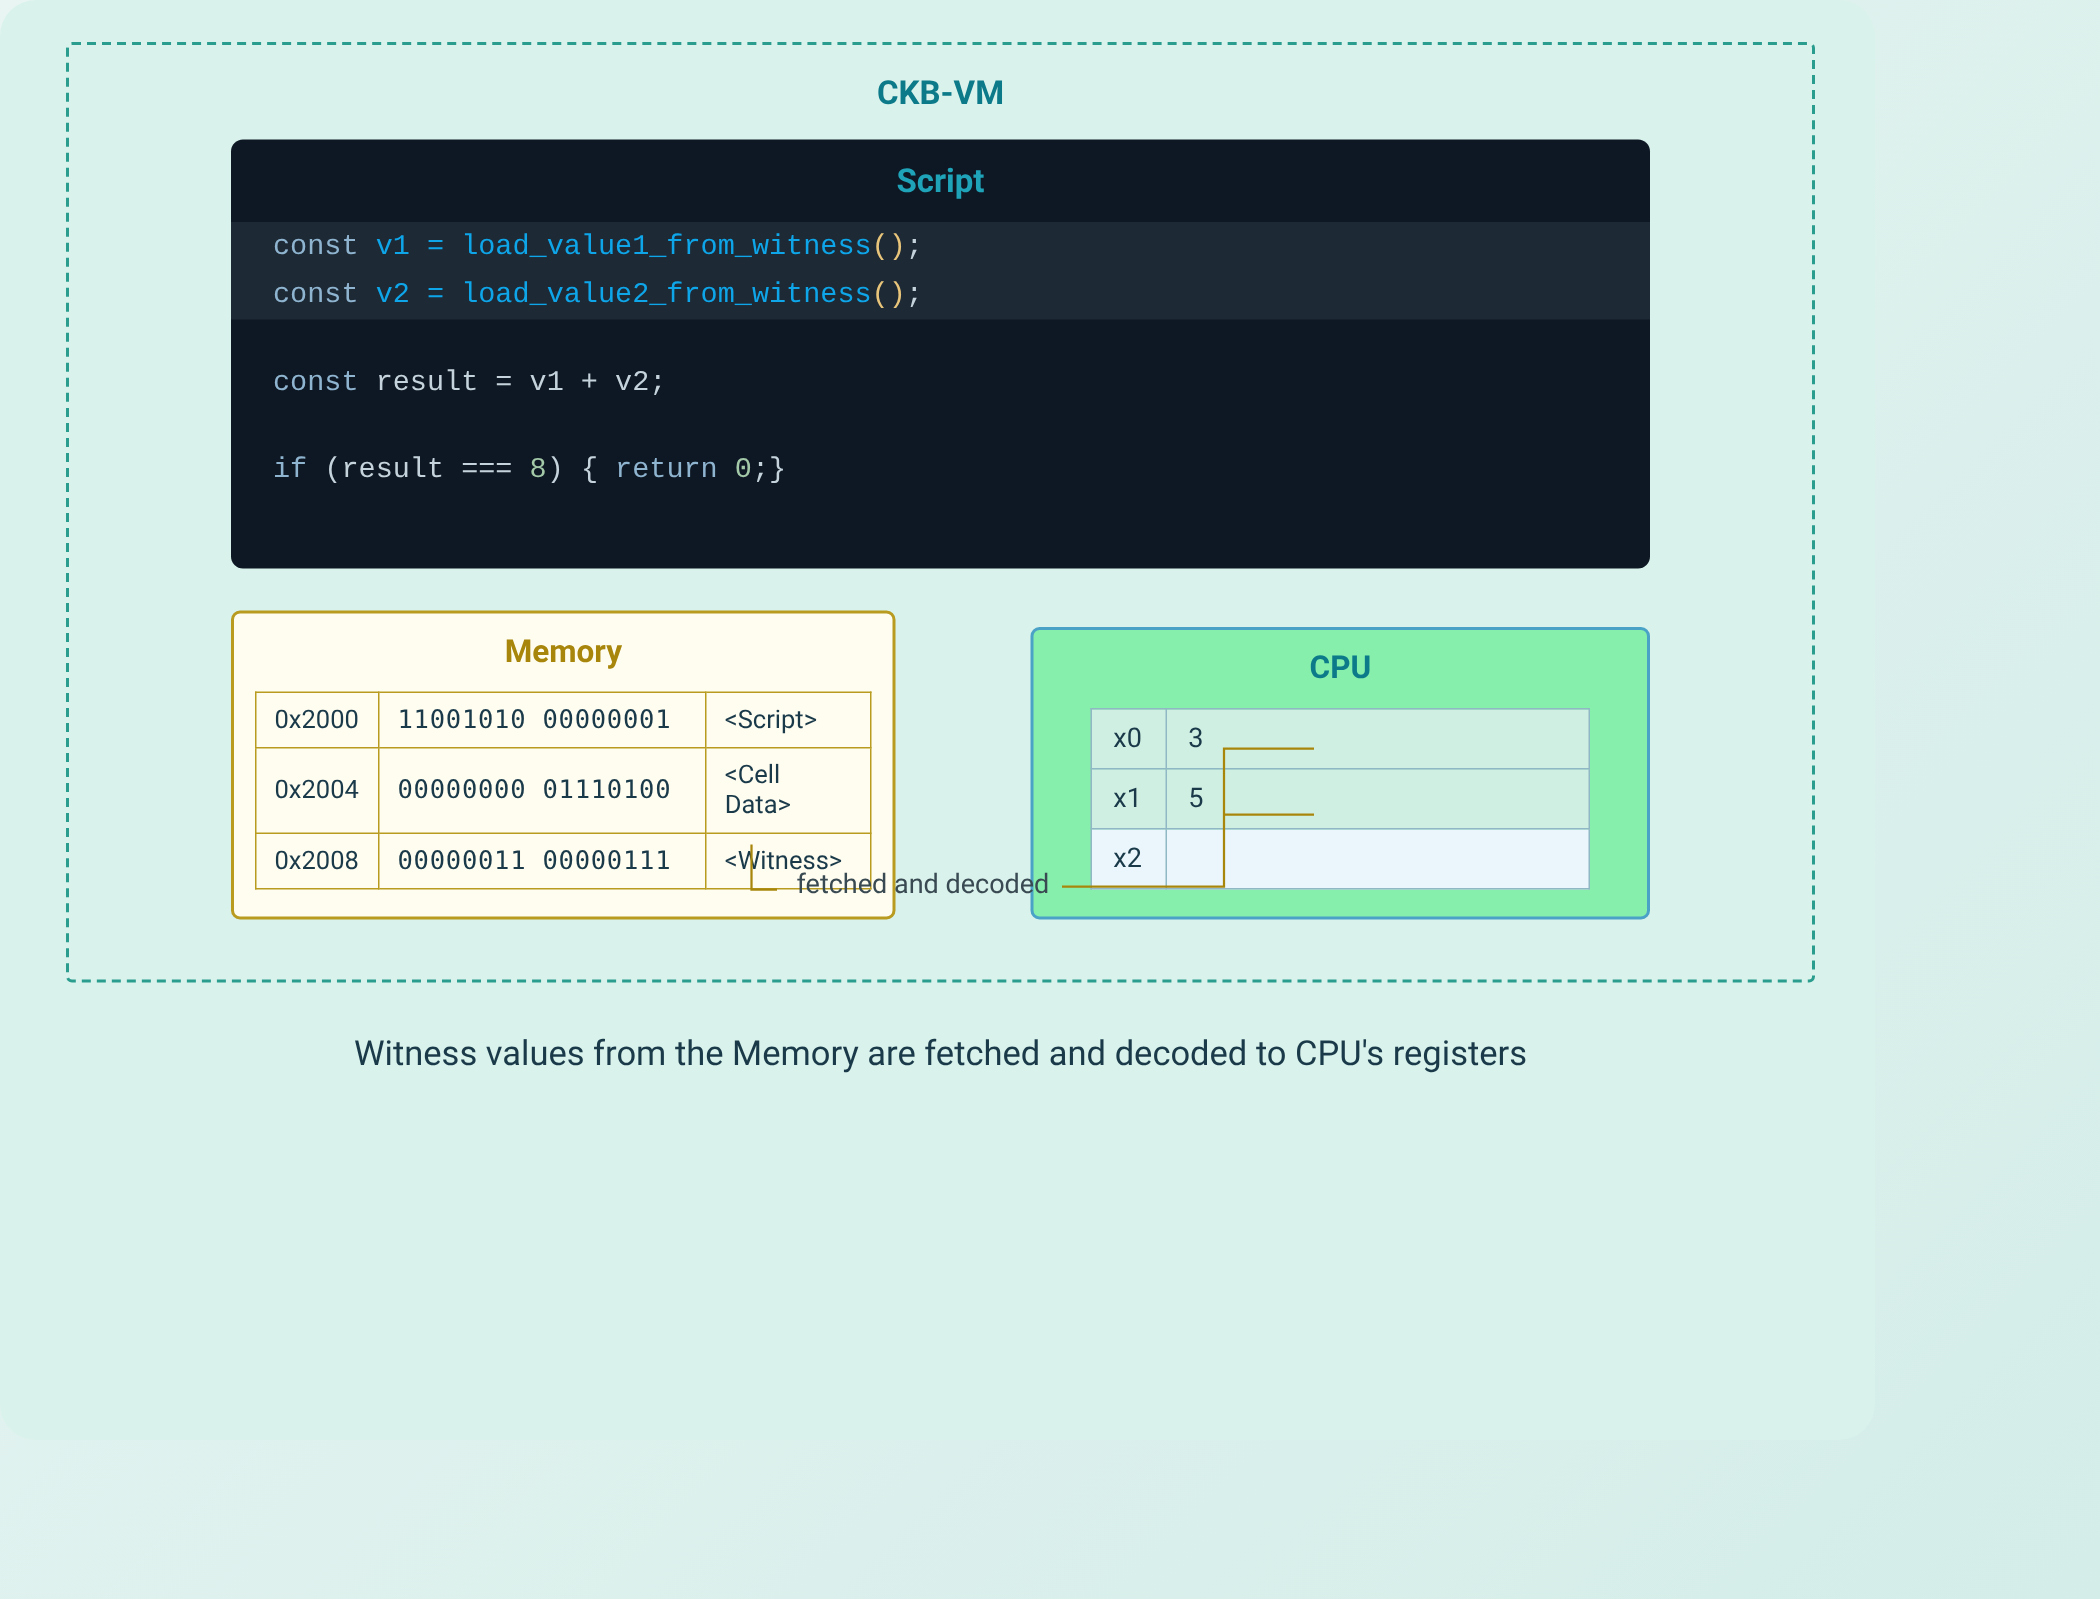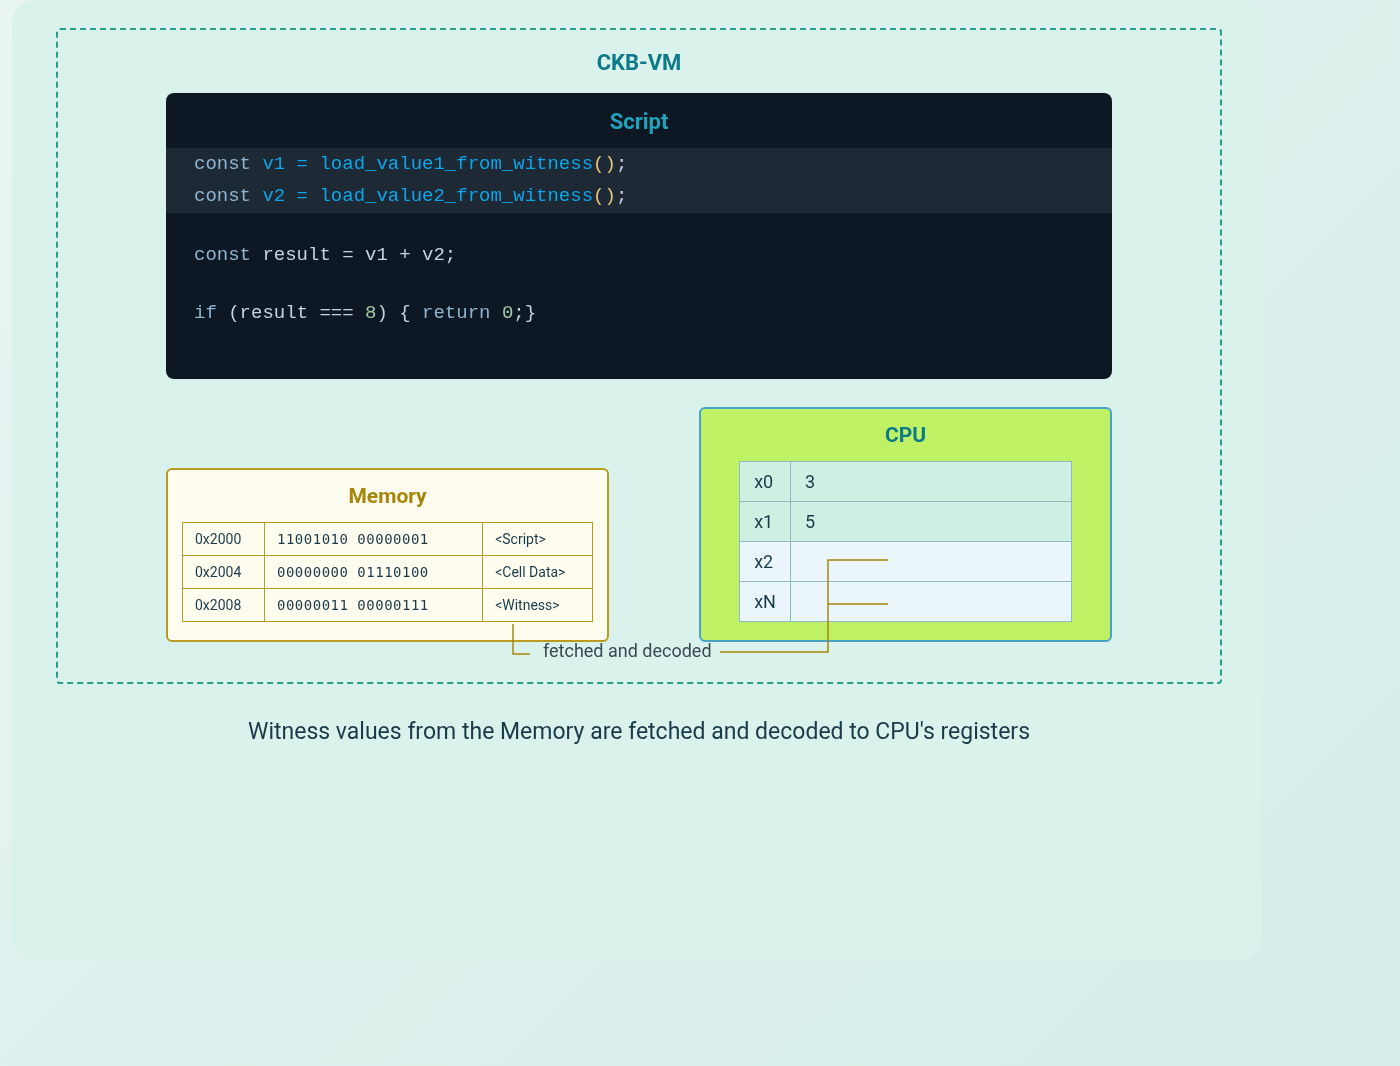--- a/index.html
+++ b/index.html
@@ -9,21 +9,21 @@
   width: 1400px;
   height: 1066px;
   position: relative;
 }
 .canvas {
   width: 1250px;
   height: 960px;
   background: #d9f2eb;
   border-radius: 24px;
   position: absolute;
-  left: 12px;
+  left: 0;
   top: 0;
   padding: 28px 40px 24px 44px;
 }
 .vm-box {
   border: 2px dashed #2a9d8f;
   border-radius: 4px;
   padding: 20px 0 40px 0;
   position: relative;
 }
 .vm-title {
@@ -81,32 +81,32 @@
   text-align: center;
   color: #a8860b;
   font-weight: 700;
   font-size: 21px;
   margin-bottom: 14px;
 }
 .mem-table { width: 100%; border-collapse: collapse; }
 .mem-table td {
   border: 1px solid #b89b1f;
   padding: 8px 12px;
-  font-size: 14px;
+  font-size: 17px;
   color: #1a3a4a;
   background: #fffdf0;
 }
 .mem-addr { width: 82px; }
 .mem-bin { font-family: "SFMono-Regular", Consolas, monospace; letter-spacing: 0.5px; }
 .mem-tag { width: 110px; }
 
 .cpu-box {
   flex: 0.85;
   border: 2px solid #4aa3c7;
-  background: #bef264;
+  background: #86efac;
   border-radius: 6px;
   padding: 14px 38px 18px 38px;
 }
 .cpu-title {
   text-align: center;
   color: #0d7a8a;
   font-weight: 700;
   font-size: 21px;
   margin-bottom: 14px;
 }
@@ -199,24 +199,20 @@
                 <td>3</td>
               </tr>
               <tr class="hl">
                 <td class="cpu-reg">x1</td>
                 <td>5</td>
               </tr>
               <tr>
                 <td class="cpu-reg">x2</td>
                 <td></td>
               </tr>
-              <tr>
-                <td class="cpu-reg">xN</td>
-                <td></td>
-              </tr>
             </tbody>
         </table>
       </div>
     </div>
   </div>
 
   <div class="caption">Witness values from the Memory are fetched and decoded to CPU's registers</div>
 </div>
 
 </body></html>

